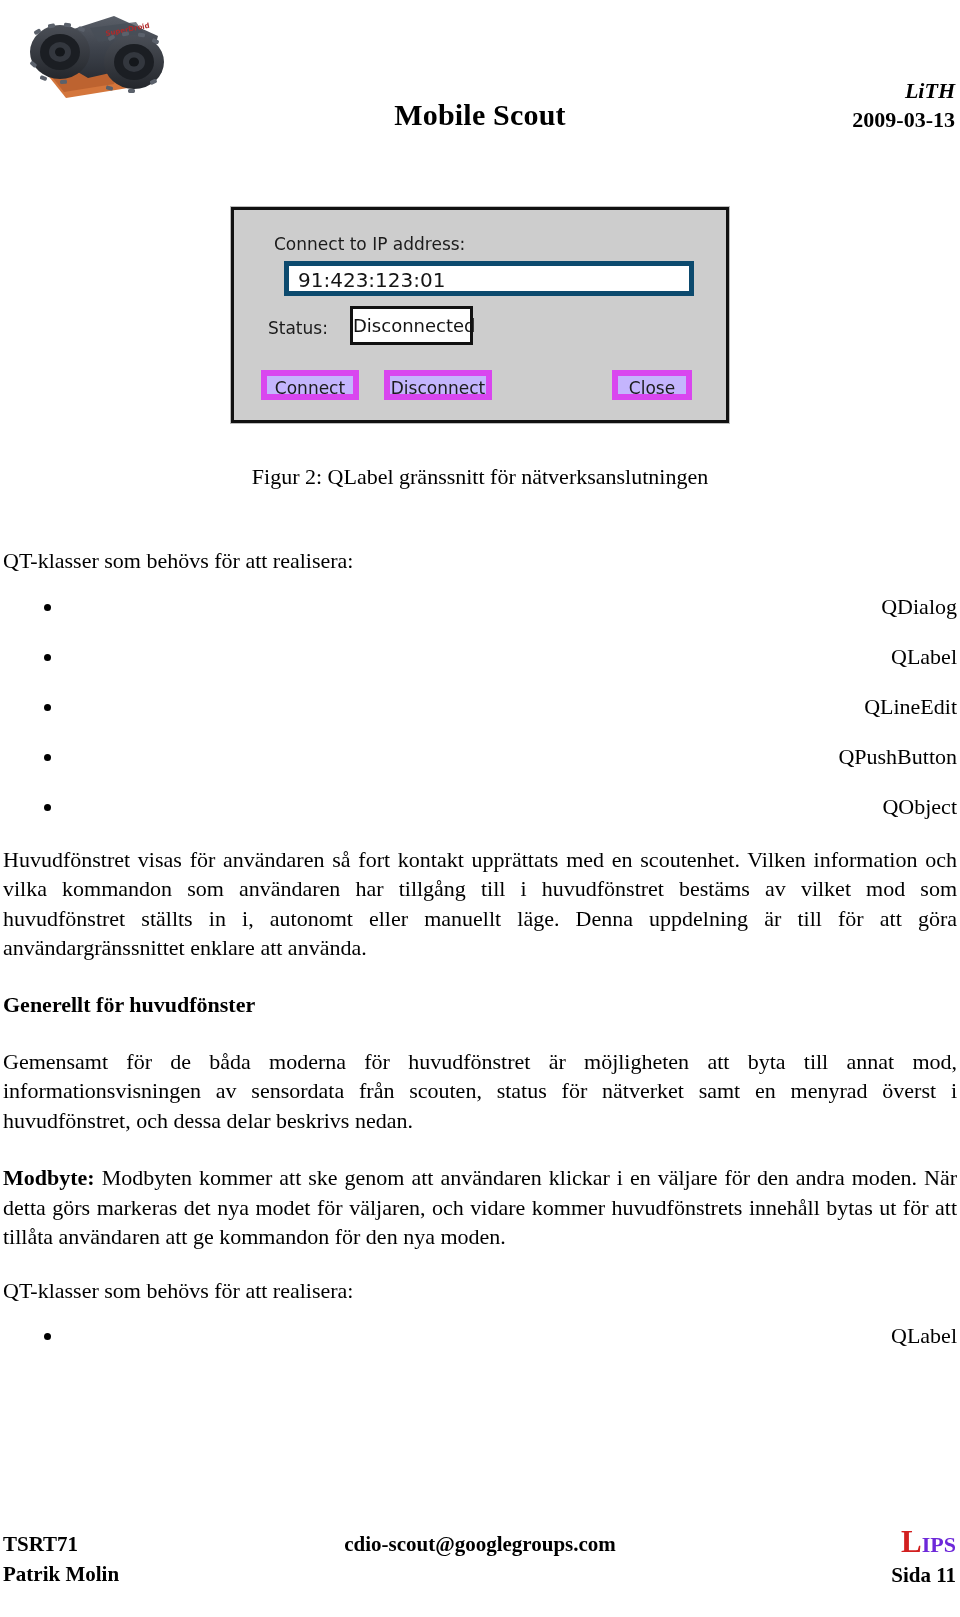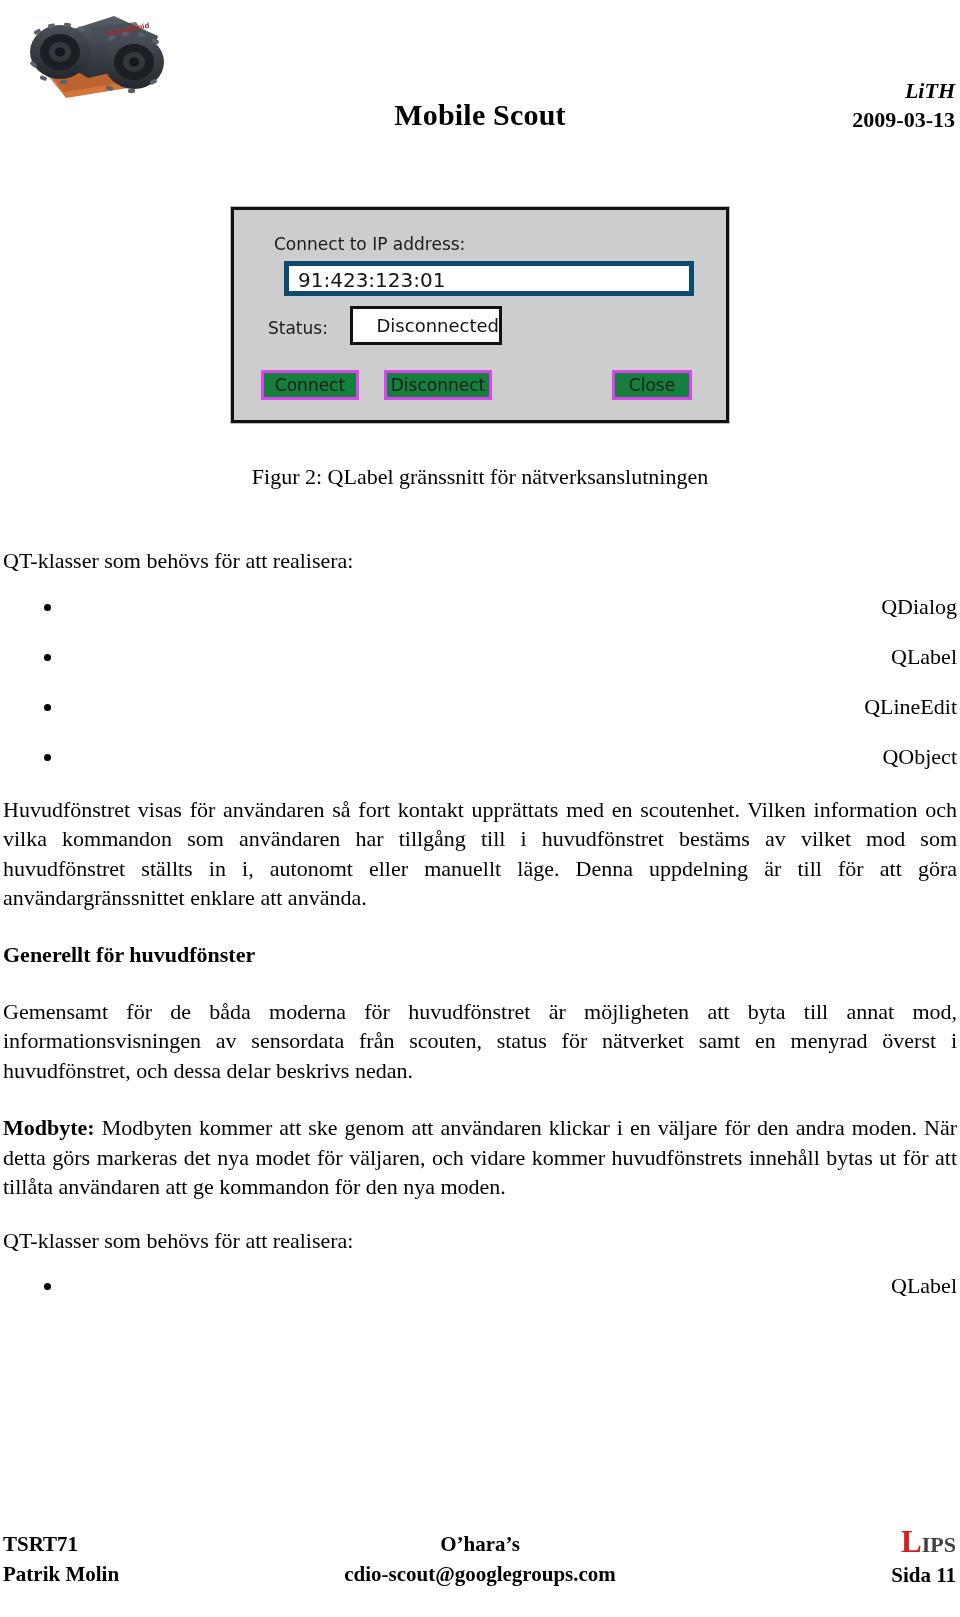--- a/index.html
+++ b/index.html
@@ -91,36 +91,36 @@
     box-sizing: border-box;
     font-family: "DejaVu Sans", "Liberation Sans", sans-serif;
     font-size: 20px;
     color: #141414;
     line-height: 29px;
     padding-left: 9px;
   }
   .status-box {
     position: absolute;
     left: 116px; top: 96px;
-    width: 152px; height: 39px;
+    width: 123px; height: 39px;
     background: #ffffff;
     border: 3px solid #111111;
     box-sizing: border-box;
     font-family: "DejaVu Sans", "Liberation Sans", sans-serif;
     font-size: 18px;
     color: #141414;
     line-height: 33px;
-    text-align: right;
+    text-align: left;
   }
   .dlg-btn {
     position: absolute;
     top: 160px;
     height: 30px;
-    background: #15803d;
-    border: 3px solid #d946ef;
+    background: #c4b5fd;
+    border: 6px solid #d946ef;
     box-sizing: border-box;
     font-family: "DejaVu Sans", "Liberation Sans", sans-serif;
     font-size: 17px;
     color: #1c1c1c;
     line-height: 24px;
     text-align: center;
     cursor: pointer;
   }
   .btn-connect    { left: 27px;  width: 98px; }
   .btn-disconnect { left: 150px; width: 108px; }
@@ -220,21 +220,21 @@
   .lips {
     font-size: 25px;
     letter-spacing: 0px;
   }
   .lips .l {
     color: #d21f1f;
     font-size: 31px;
     font-weight: bold;
   }
   .lips .ips {
-    color: #404040;
+    color: #6d28d9;
     font-size: 22px;
     font-weight: bold;
     font-family: Liberation Serif, serif;
   }
   .page-no { font-size: 21px; font-weight: bold; }
 </style>
 </head>
 <body>
 
 <div class="page-header">
@@ -321,20 +321,21 @@
 <div class="fig-caption">Figur 2: QLabel gränssnitt för nätverksanslutningen</div>
 
 <div class="content">
 
   <p class="para lead-line">QT-klasser som behövs för att realisera:</p>
 
   <ul class="qt-list">
     <li>QDialog</li>
     <li>QLabel</li>
     <li>QLineEdit</li>
+    <li>QPushButton</li>
     <li>QObject</li>
   </ul>
 
 
   <p class="para" style="margin-top:25px;">Huvudfönstret visas för användaren så fort kontakt upprättats med en scoutenhet. Vilken information och vilka kommandon som användaren har tillgång till i huvudfönstret bestäms av vilket mod som huvudfönstret ställts in i, autonomt eller manuellt läge. Denna uppdelning är till för att göra användargränssnittet enklare att använda.</p>
 
   <p class="sub-head" style="margin-top:29px;">Generellt för huvudfönster</p>
 
   <p class="para" style="margin-top:29px;">Gemensamt för de båda moderna för huvudfönstret är möjligheten att byta till annat mod, informationsvisningen av sensordata från scouten, status för nätverket samt en menyrad överst i huvudfönstret, och dessa delar beskrivs nedan.</p>
 
@@ -349,21 +350,20 @@
   </ul>
 </div>
 
 <div class="page-footer">
   <div class="foot-left">
     <div>TSRT71</div>
     <div>Patrik Molin</div>
   </div>
 
   <div class="foot-center">
-    <div>O’hara’s</div>
     <div>cdio-scout@googlegroups.com</div>
   </div>
 
   <div class="foot-right">
     <div class="lips"><span class="l">L</span><span class="ips">IPS</span></div>
     <div class="page-no">Sida 11</div>
   </div>
 </div>
 
 </body></html>

